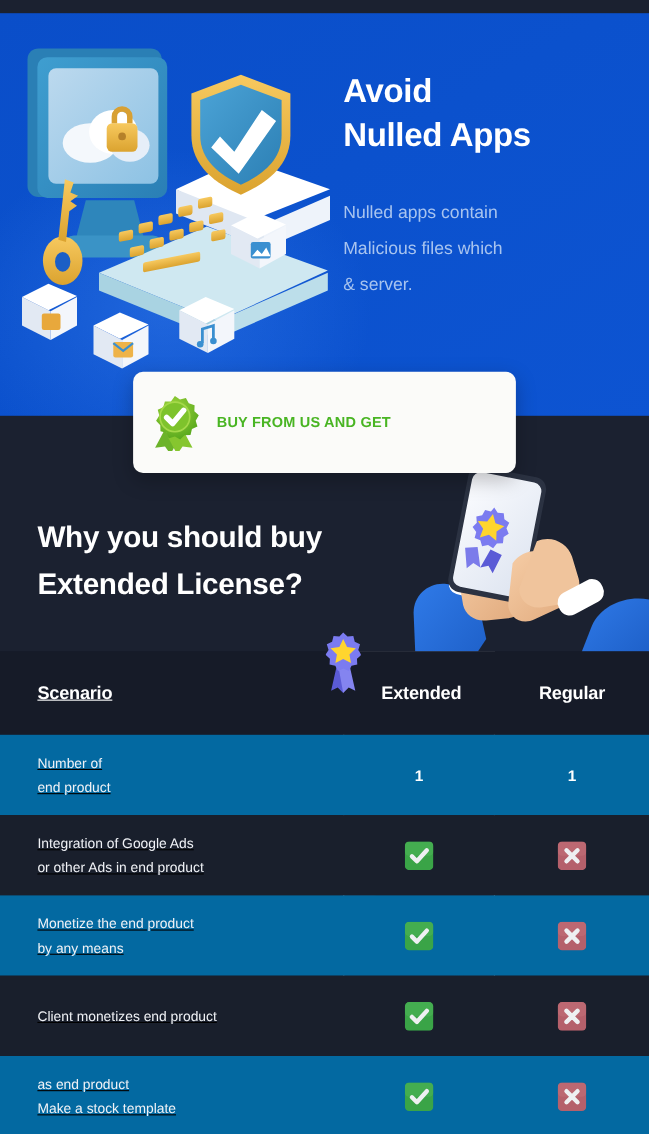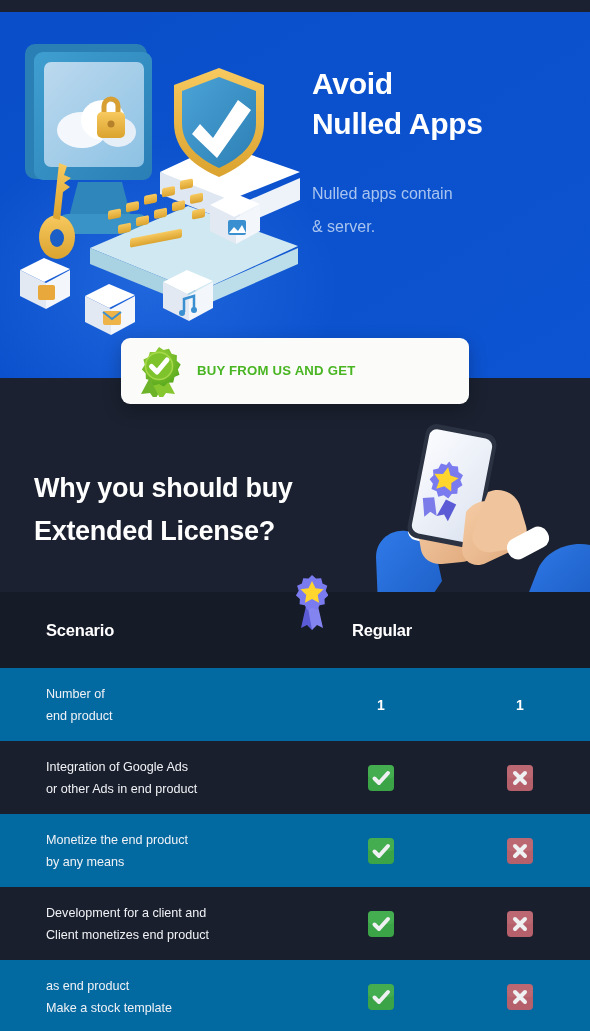--- a/index.html
+++ b/index.html
@@ -55,21 +55,21 @@
   }
 
   
   .illus { position: absolute; left: 0; top: 20px; width: 300px; height: 310px; }
   .illus svg { display: block; }
 
   
   .buy-card {
     position: absolute;
     left: 121px; top: 338px;
-    width: 348px; height: 66px;
+    width: 348px; height: 92px;
     background: #fbfbf9;
     border-radius: 9px;
     box-shadow: 0 6px 18px rgba(0,0,0,.25);
     display: flex;
     align-items: center;
     padding: 0 14px;
     z-index: 5;
   }
   .buy-badge { width: 48px; height: 52px; flex: 0 0 48px; margin-right: 14px; }
   .buy-text {
@@ -139,21 +139,21 @@
     z-index: 5;
   }
   .row.head {
     height: 76px;
     background: #161b28;
   }
   .row.body { height: 73px; }
   .row.alt-a { background: #0369a1; }
   .row.alt-b { background: #191f2c; justify-content: center; }
 
-  .c-scenario { width: 312px; padding-left: 46px; }
+  .c-scenario { width: 312px; padding-left: 34px; text-decoration: underline; }
   .c-ext { width: 138px; display: flex; justify-content: center; align-items: center; }
   .c-reg { width: 140px; display: flex; justify-content: center; align-items: center; }
 
   .head .c-scenario, .head .c-ext, .head .c-reg {
     color: #ffffff;
     font-size: 16.5px;
     font-weight: bold;
     letter-spacing: -0.2px;
   }
   .head .c-ext { padding-left: 4px; }
@@ -291,20 +291,21 @@
       </svg>
     </div>
 
     <div class="hero-text">
       <div class="hero-title">
         <div>Avoid</div>
         <div>Nulled Apps</div>
       </div>
       <div class="hero-sub">
         <div>Nulled apps contain</div>
+        <div>Malicious files which</div>
         <div>&amp; server.</div>
       </div>
     </div>
   </section>
 
   <div class="buy-card">
     <div class="buy-badge">
       <svg width="48" height="52" viewBox="0 0 48 52" xmlns="http://www.w3.org/2000/svg">
         <defs>
           <radialGradient id="rg" cx="40%" cy="32%" r="75%">
@@ -383,20 +384,21 @@
       <svg width="32" height="58" viewBox="0 0 32 58" xmlns="http://www.w3.org/2000/svg">
         <path d="M20 34 l-4 22 l-5 -5 l-6 3 l5 -22 z" fill="#5b5bd6"></path>
         <path d="M12 34 l4 22 l5 -5 l6 3 l-5 -22 z" fill="#8484f0"></path>
         <path d="M16 1 l3.9 3.6 l5.3 -.4 l1.3 5.2 l4.8 2.3 l-1.6 5.1 l2.8 4.5 l-4 3.6 l.3 5.3 l-5.2 1.1 l-2.5 4.7 l-4.9 -2.2 l-4.9 2.2 l-2.5 -4.7 l-5.2 -1.1 l.3 -5.3 l-4 -3.6 l2.8 -4.5 l-1.6 -5.1 l4.8 -2.3 l1.3 -5.2 l5.3 .4 z" fill="#7b7bf0"></path>
         <path d="M16 7 l3.5 7.2 l8 1.1 l-5.8 5.6 l1.4 7.9 l-7.1 -3.7 l-7.1 3.7 l1.4 -7.9 l-5.8 -5.6 l8 -1.1 z" fill="#ffd52e"></path>
       </svg>
     </div>
 
     <div class="row head">
       <div class="c-scenario">Scenario</div>
+      <div class="c-ext">Extended</div>
       <div class="c-reg">Regular</div>
     </div>
 
     <div class="row body alt-a">
       <div class="c-scenario">
         <div class="cell-label">Number of</div>
         <div class="cell-label">end product</div>
       </div>
       <div class="c-ext">
         <span class="cell-num">1</span>
@@ -451,21 +453,20 @@
             <rect x="0" y="0" width="26" height="26" rx="4" fill="#b5606b"></rect>
             <rect x="0" y="0" width="26" height="13" rx="4" fill="#c47079" opacity=".5"></rect>
             <path d="M8 8 l10 10 M18 8 l-10 10" fill="none" stroke="#eef0f2" stroke-width="4" stroke-linecap="round"></path>
           </svg>
         </span>
       </div>
     </div>
 
     <div class="row body alt-b">
       <div class="c-scenario">
-        <div class="cell-label">Development for a client and</div>
         <div class="cell-label">Client monetizes end product</div>
       </div>
       <div class="c-ext">
         <span class="mark">
           <svg width="26" height="26" viewBox="0 0 26 26" xmlns="http://www.w3.org/2000/svg">
             <rect x="0" y="0" width="26" height="26" rx="4" fill="#3aa447"></rect>
             <rect x="0" y="0" width="26" height="13" rx="4" fill="#4cb557" opacity=".55"></rect>
             <path d="M6.5 13.5 l4.5 4.5 l9 -10" fill="none" stroke="#eef0f2" stroke-width="4" stroke-linecap="round" stroke-linejoin="round"></path>
           </svg>
         </span>

